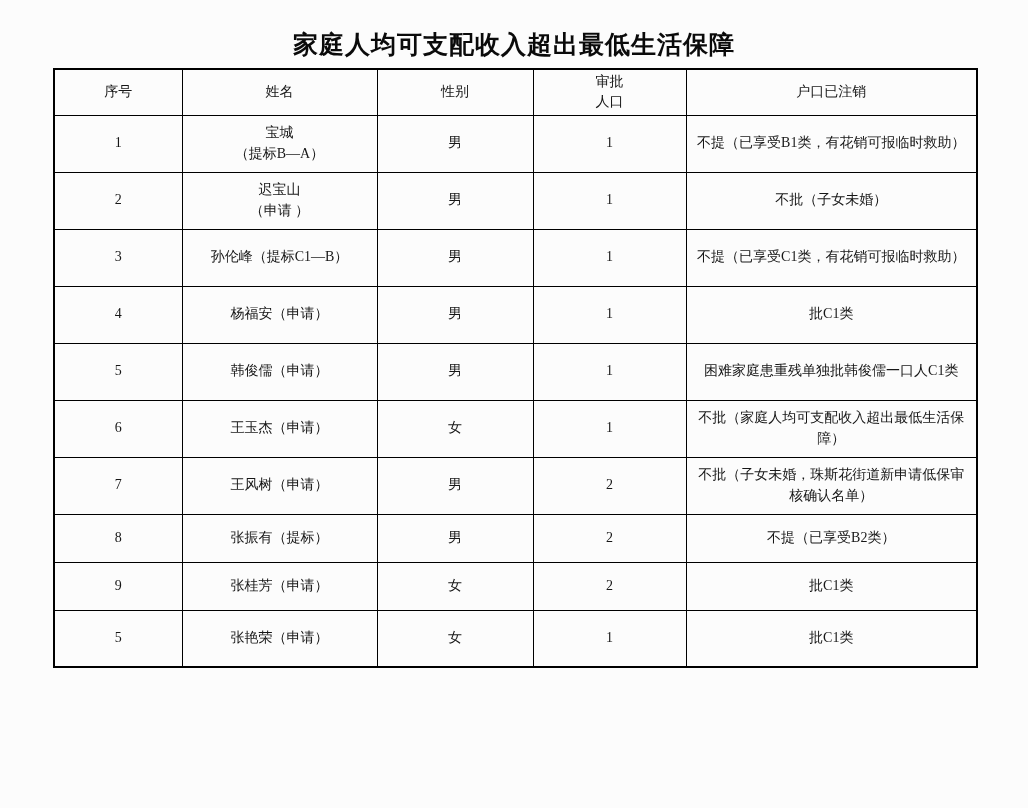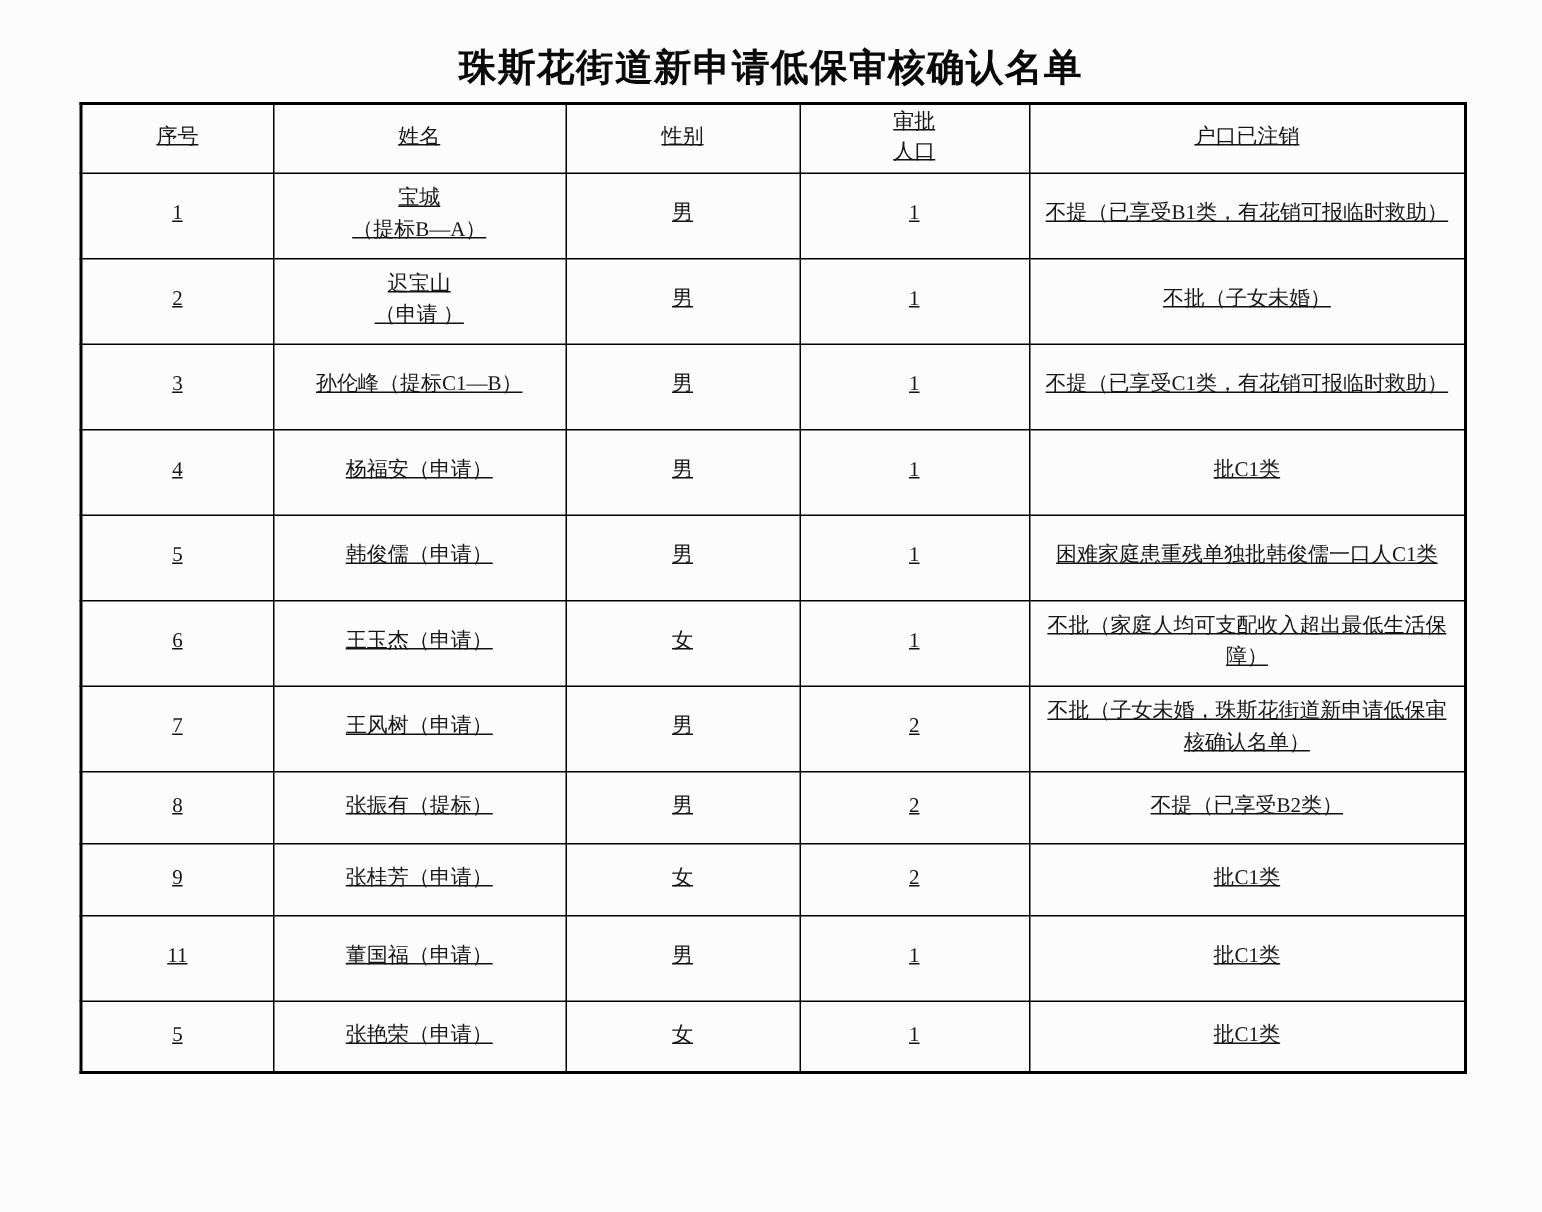--- a/index.html
+++ b/index.html
@@ -28,21 +28,20 @@
     color: #0a0a0a;
   }
   table.tbl {
     position: absolute;
     left: 53px;
     top: 68px;
     width: 923px;
     border-collapse: collapse;
     table-layout: fixed;
     border: 2px solid #000;
-    text-decoration: underline;
   }
   .tbl th, .tbl td {
     border: 1px solid #000;
     text-align: center;
     vertical-align: middle;
     font-size: 14px;
     font-weight: normal;
     line-height: 1.45;
     padding: 2px 8px;
     white-space: pre-line;
@@ -58,21 +57,21 @@
   col.c-no  { width: 128px; }
   col.c-name{ width: 195px; }
   col.c-gen { width: 156px; }
   col.c-pop { width: 153px; }
   col.c-res { width: 291px; }
 </style>
 </head>
 <body>
 
 <div class="page">
-  <h1 class="title">珠斯花街道新申请低保审核确认名单</h1>
+  <h1 class="title">家庭人均可支配收入超出最低生活保障</h1>
 
   <table class="tbl">
     <colgroup>
       <col class="c-no">
         <col class="c-name">
         <col class="c-gen">
         <col class="c-pop">
         <col class="c-res">
     </colgroup>
     <thead>
@@ -145,27 +144,20 @@
           <td>不提（已享受B2类）</td>
         </tr>
         <tr>
           <td>9</td>
           <td>张桂芳（申请）</td>
           <td>女</td>
           <td>2</td>
           <td>批C1类</td>
         </tr>
         <tr>
-          <td>11</td>
-          <td>董国福（申请）</td>
-          <td>男</td>
-          <td>1</td>
-          <td>批C1类</td>
-        </tr>
-        <tr>
           <td>5</td>
           <td>张艳荣（申请）</td>
           <td>女</td>
           <td>1</td>
           <td>批C1类</td>
         </tr>
       </tbody>
   </table>
 </div>
 

